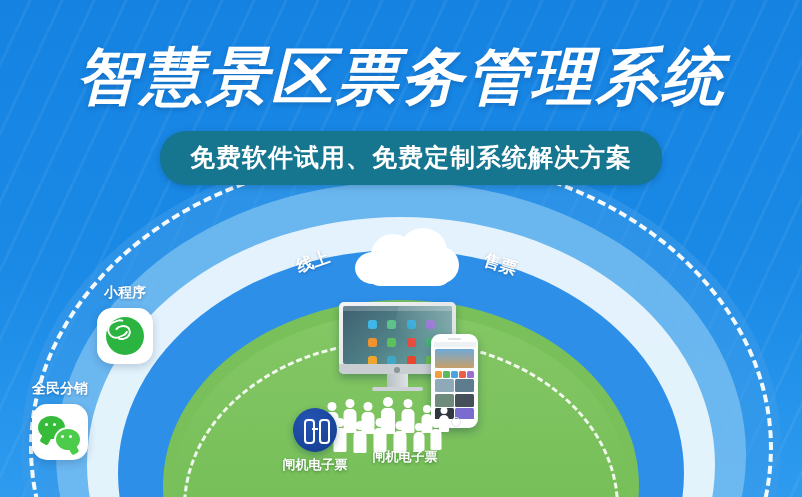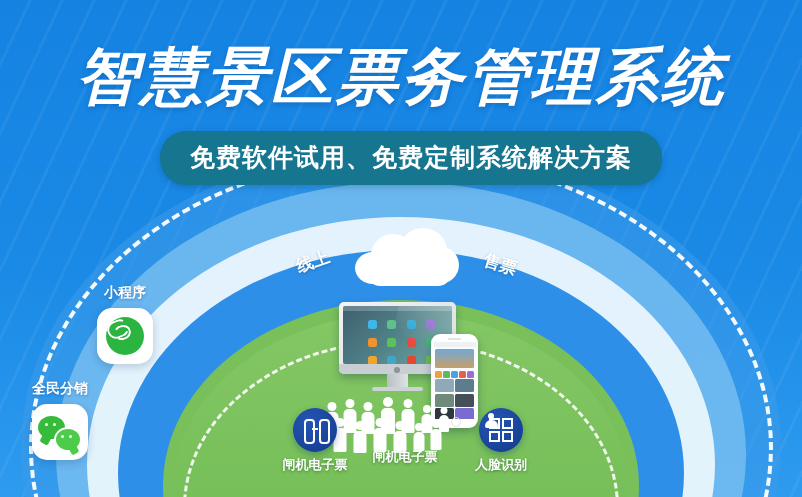--- a/index.html
+++ b/index.html
@@ -406,30 +406,17 @@
 
   <div class="badge-group g-gate">
     <div class="badge">
       <span class="gate-l"></span>
         <span class="gate-r"></span>
         <span class="gate-bar"></span>
     </div>
     <div class="badge-label">闸机电子票</div>
   </div>
 
-  <div class="badge-group g-face">
-    <div class="badge">
-      <span class="face-box">
-          <i class="fb-tl"></i>
-          <i class="fb-tr"></i>
-          <i class="fb-bl"></i>
-          <i class="fb-br"></i>
-        </span>
-      <span class="face-head"></span>
-        <span class="face-body"></span>
-    </div>
-    <div class="badge-label">人脸识别</div>
-  </div>
 
   <div class="badge-group g-offline">
     <div class="offline-label">闸机电子票</div>
   </div>
 </div>
 
 </body></html>

